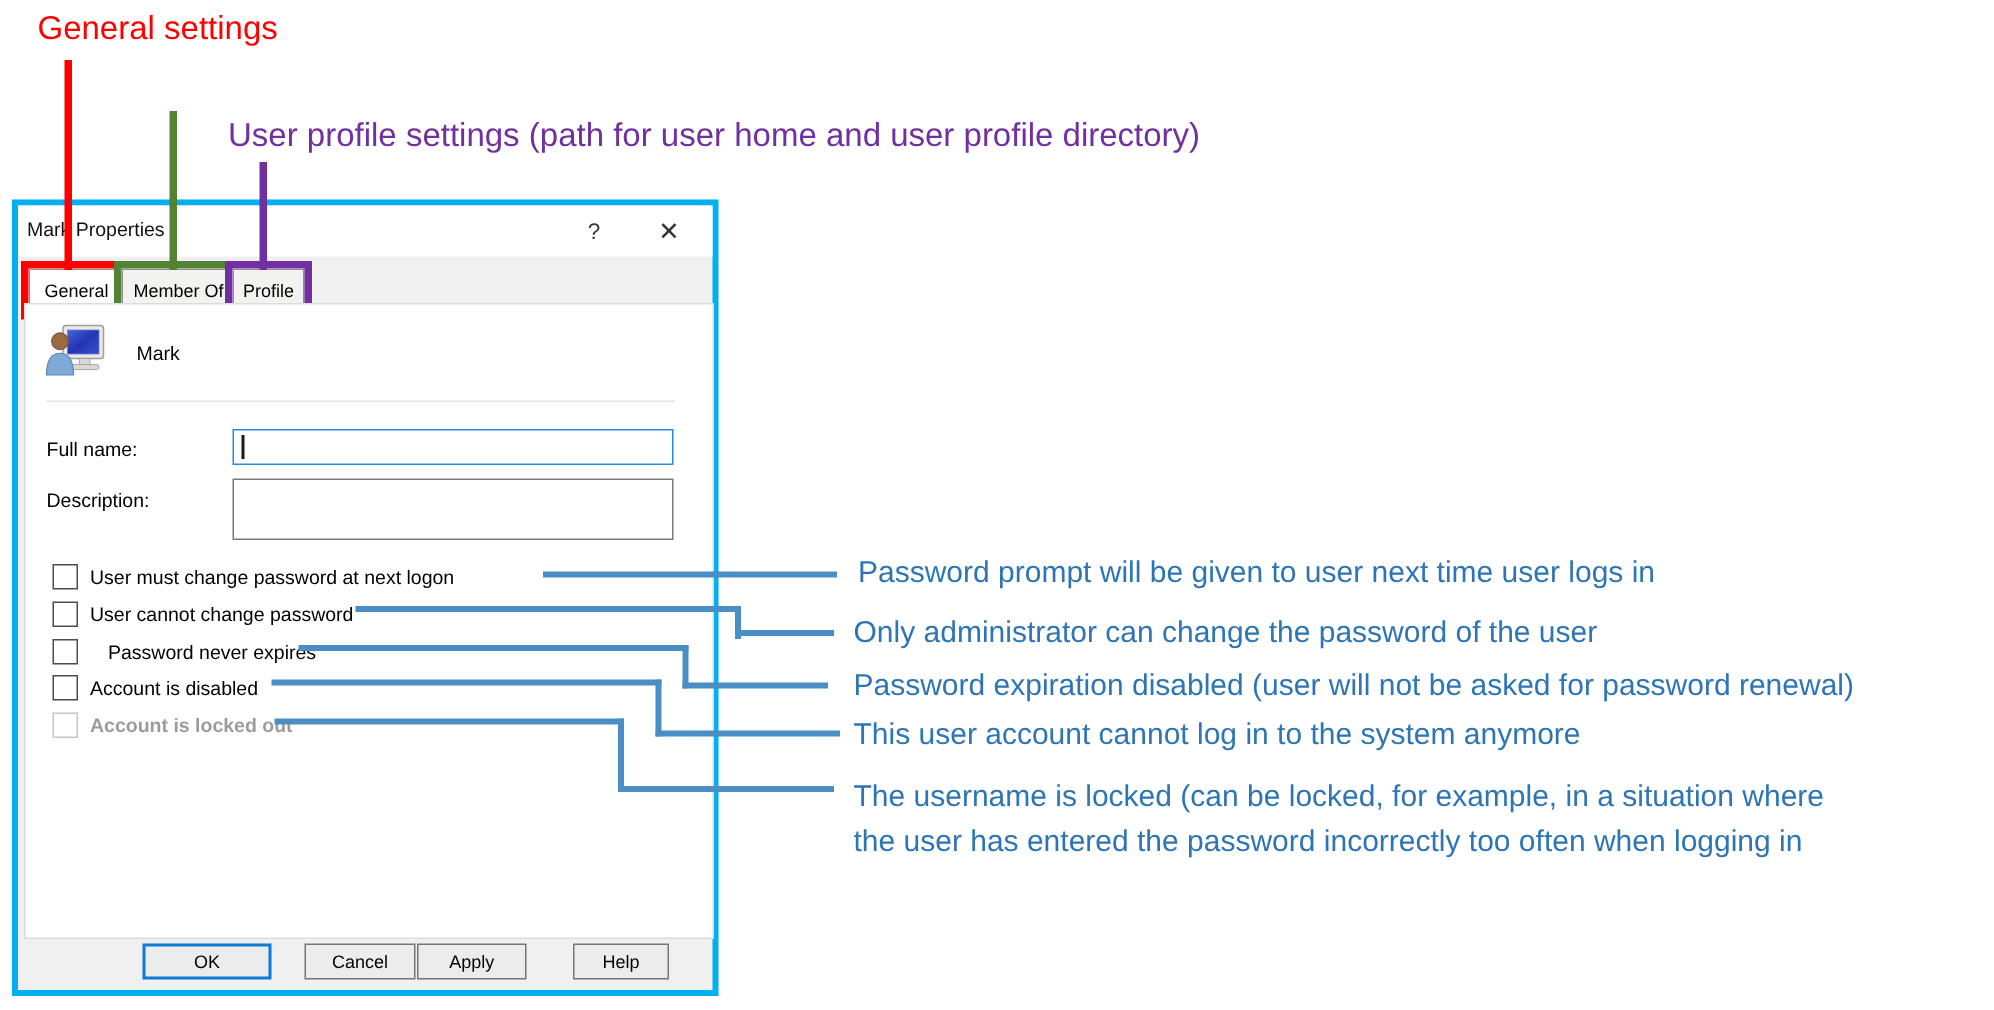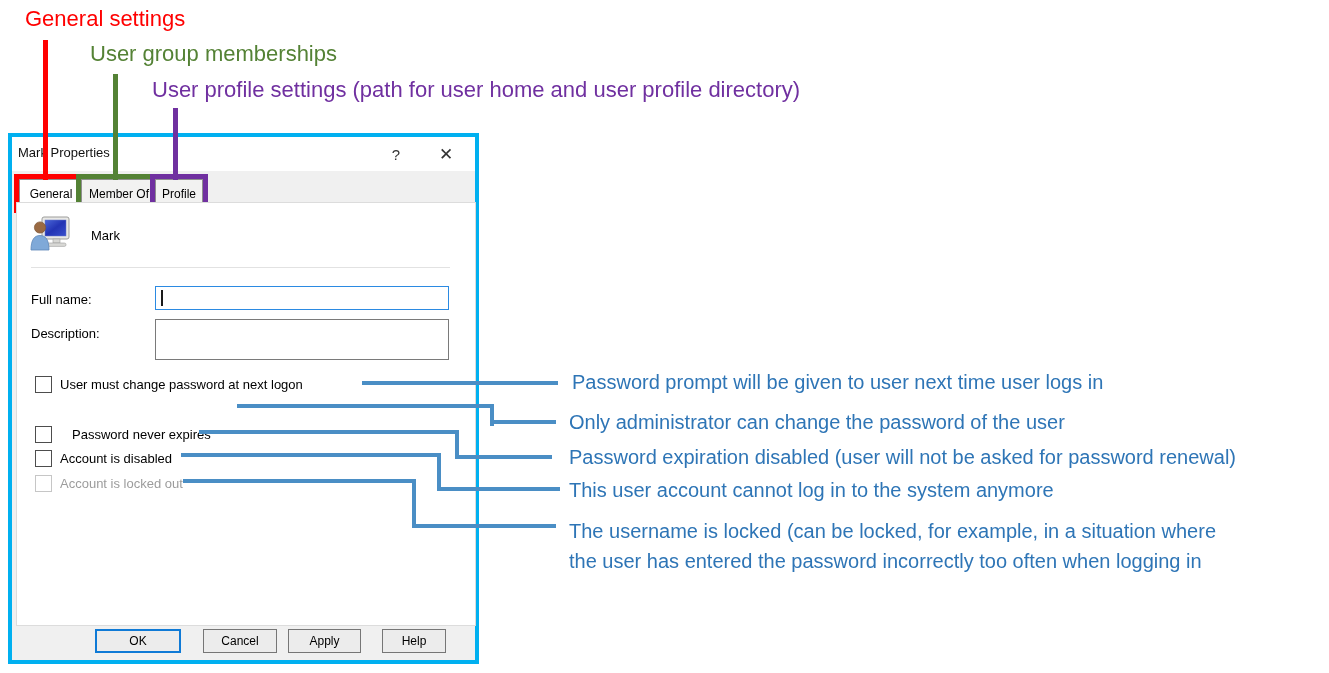--- a/index.html
+++ b/index.html
@@ -35,44 +35,43 @@
   .field-label{position:absolute;left:14px;font-size:13px;}
   .input{position:absolute;left:138px;background:#fff;box-sizing:border-box;}
   .input-fullname{top:83px;width:294px;height:24px;border:1px solid #2b8ae2;}
   .input-desc{top:116px;width:294px;height:41px;border:1px solid #7a7a7a;}
   .caret{position:absolute;left:5px;top:3px;width:2px;height:16px;background:#1a1a1a;}
 
   .cb-row{position:absolute;left:18px;display:flex;align-items:center;gap:8px;height:18px;}
   .cb-box{width:15px;height:15px;background:#fff;border:1px solid #4d4d4d;flex:0 0 auto;}
   .cb-label{font-size:13px;white-space:nowrap;}
   .cb-row.disabled .cb-box{border-color:#c6c6c6;}
-  .cb-row.disabled .cb-label{color:#9c9c9c;}
+  .cb-row.disabled .cb-label{color:#9c9c9c;font-weight:bold;}
 
   .btn{position:absolute;top:492px;height:24px;display:flex;align-items:center;justify-content:center;
        background:#ececec;border:1px solid #767676;box-sizing:border-box;font-size:12px;cursor:default;}
   .btn-ok{left:83px;width:86px;border:2px solid #0f7ad6;}
   .btn-cancel{left:191px;width:74px;}
-  .btn-apply{left:276px;width:73px;}
+  .btn-apply{left:266px;width:73px;}
   .btn-help{left:370px;width:64px;}
 
   
   .cline{position:absolute;background:#4a8ec5;z-index:30;}
   .blue-text{position:absolute;font-size:20px;line-height:24px;color:#2e75b6;white-space:nowrap;z-index:35;}
   .blue-text.two-line{line-height:30px;}
 
   
   .user-icon{position:absolute;left:12px;top:12px;width:42px;height:40px;}
 </style>
 </head>
 <body>
 
 <div class="stage">
 
   <div class="top-callout" style="left:25px;top:6px;color:#ff0000;">General settings</div>
-  <div class="top-callout" style="left:90px;top:41px;color:#548235;">User group memberships</div>
   <div class="top-callout" style="left:152px;top:77px;color:#7030a0;">User profile settings (path for user home and user profile directory)</div>
 
   <div class="vline" style="left:43px;top:40px;height:140px;background:#ff0000;"></div>
   <div class="vline" style="left:113px;top:74px;height:106px;background:#548235;"></div>
   <div class="vline" style="left:173px;top:108px;height:72px;background:#7030a0;"></div>
 
   <div class="dialog">
 
     <div class="titlebar">
       <span class="title">Mark Properties</span>
@@ -120,20 +119,24 @@
 
       <div class="field-label" style="top:123px;">Description:</div>
       <div class="input input-desc">
         <span></span>
       </div>
 
       <div class="cb-row" style="top:172px;">
         <span class="cb-box"></span>
         <span class="cb-label">User must change password at next logon</span>
       </div>
+      <div class="cb-row" style="top:197px;">
+        <span class="cb-box"></span>
+        <span class="cb-label">User cannot change password</span>
+      </div>
       <div class="cb-row" style="top:222px;gap:20px;">
         <span class="cb-box"></span>
         <span class="cb-label">Password never expires</span>
       </div>
       <div class="cb-row" style="top:246px;">
         <span class="cb-box"></span>
         <span class="cb-label">Account is disabled</span>
       </div>
       <div class="cb-row disabled" style="top:271px;">
         <span class="cb-box"></span>

